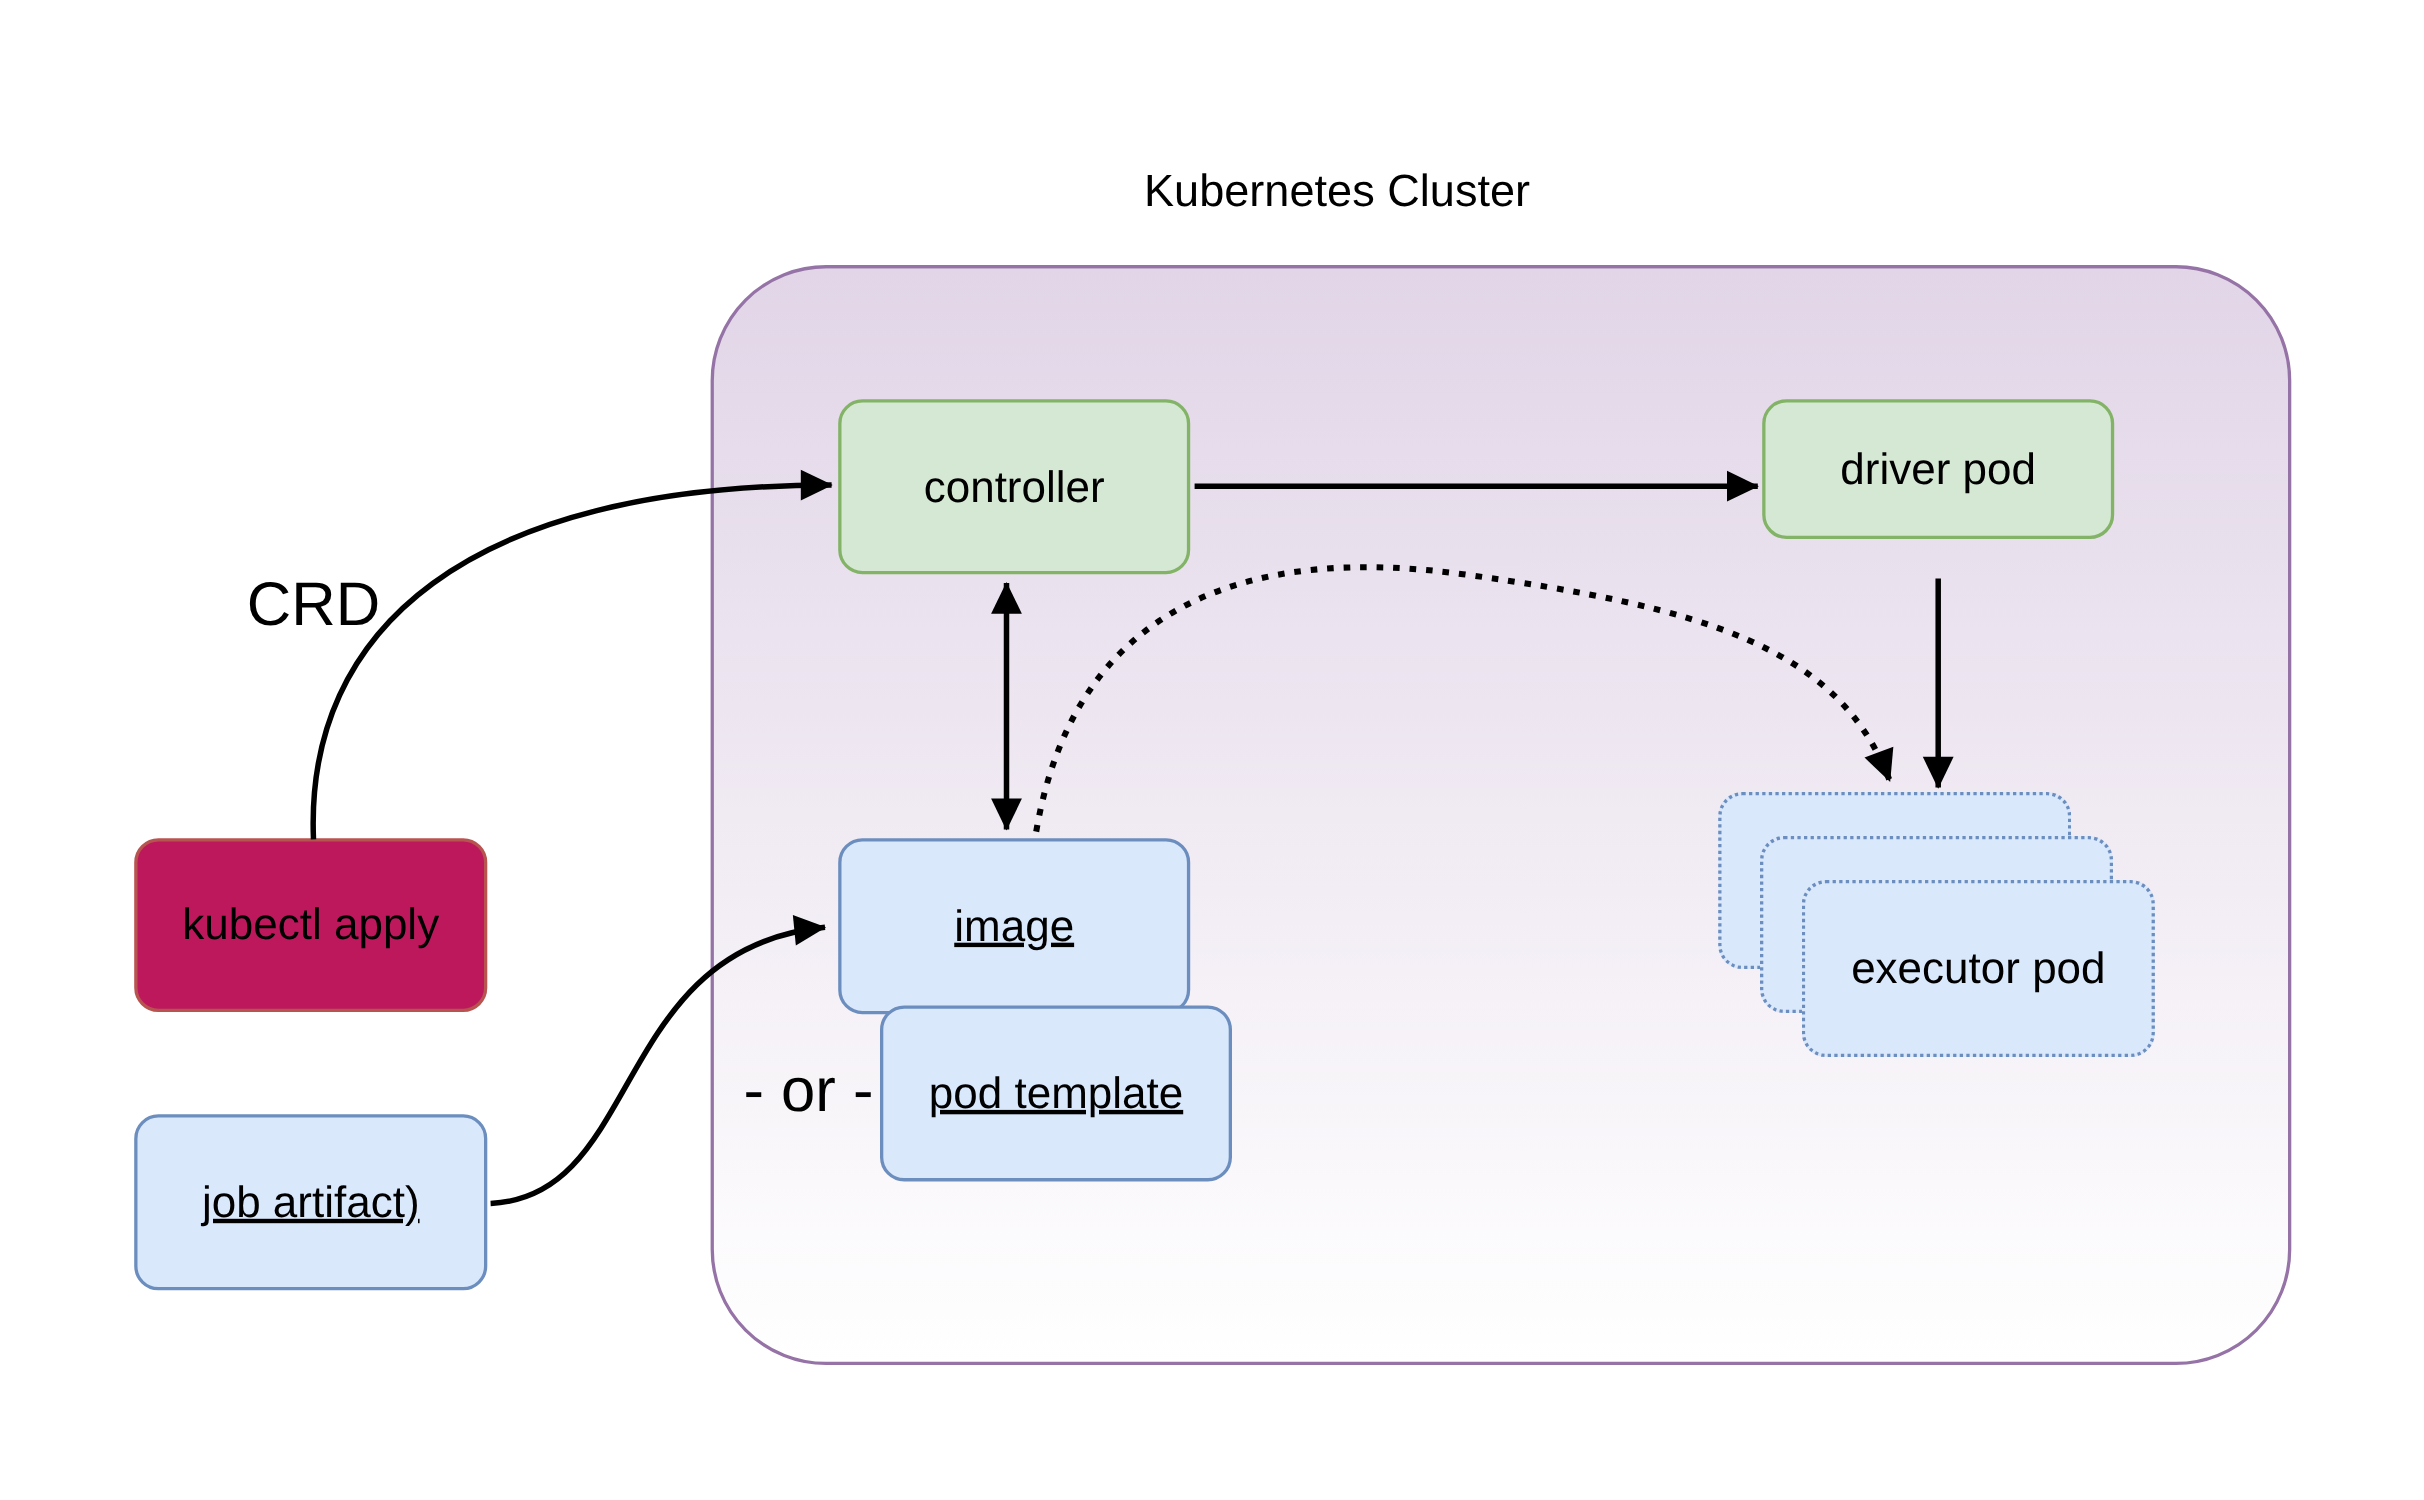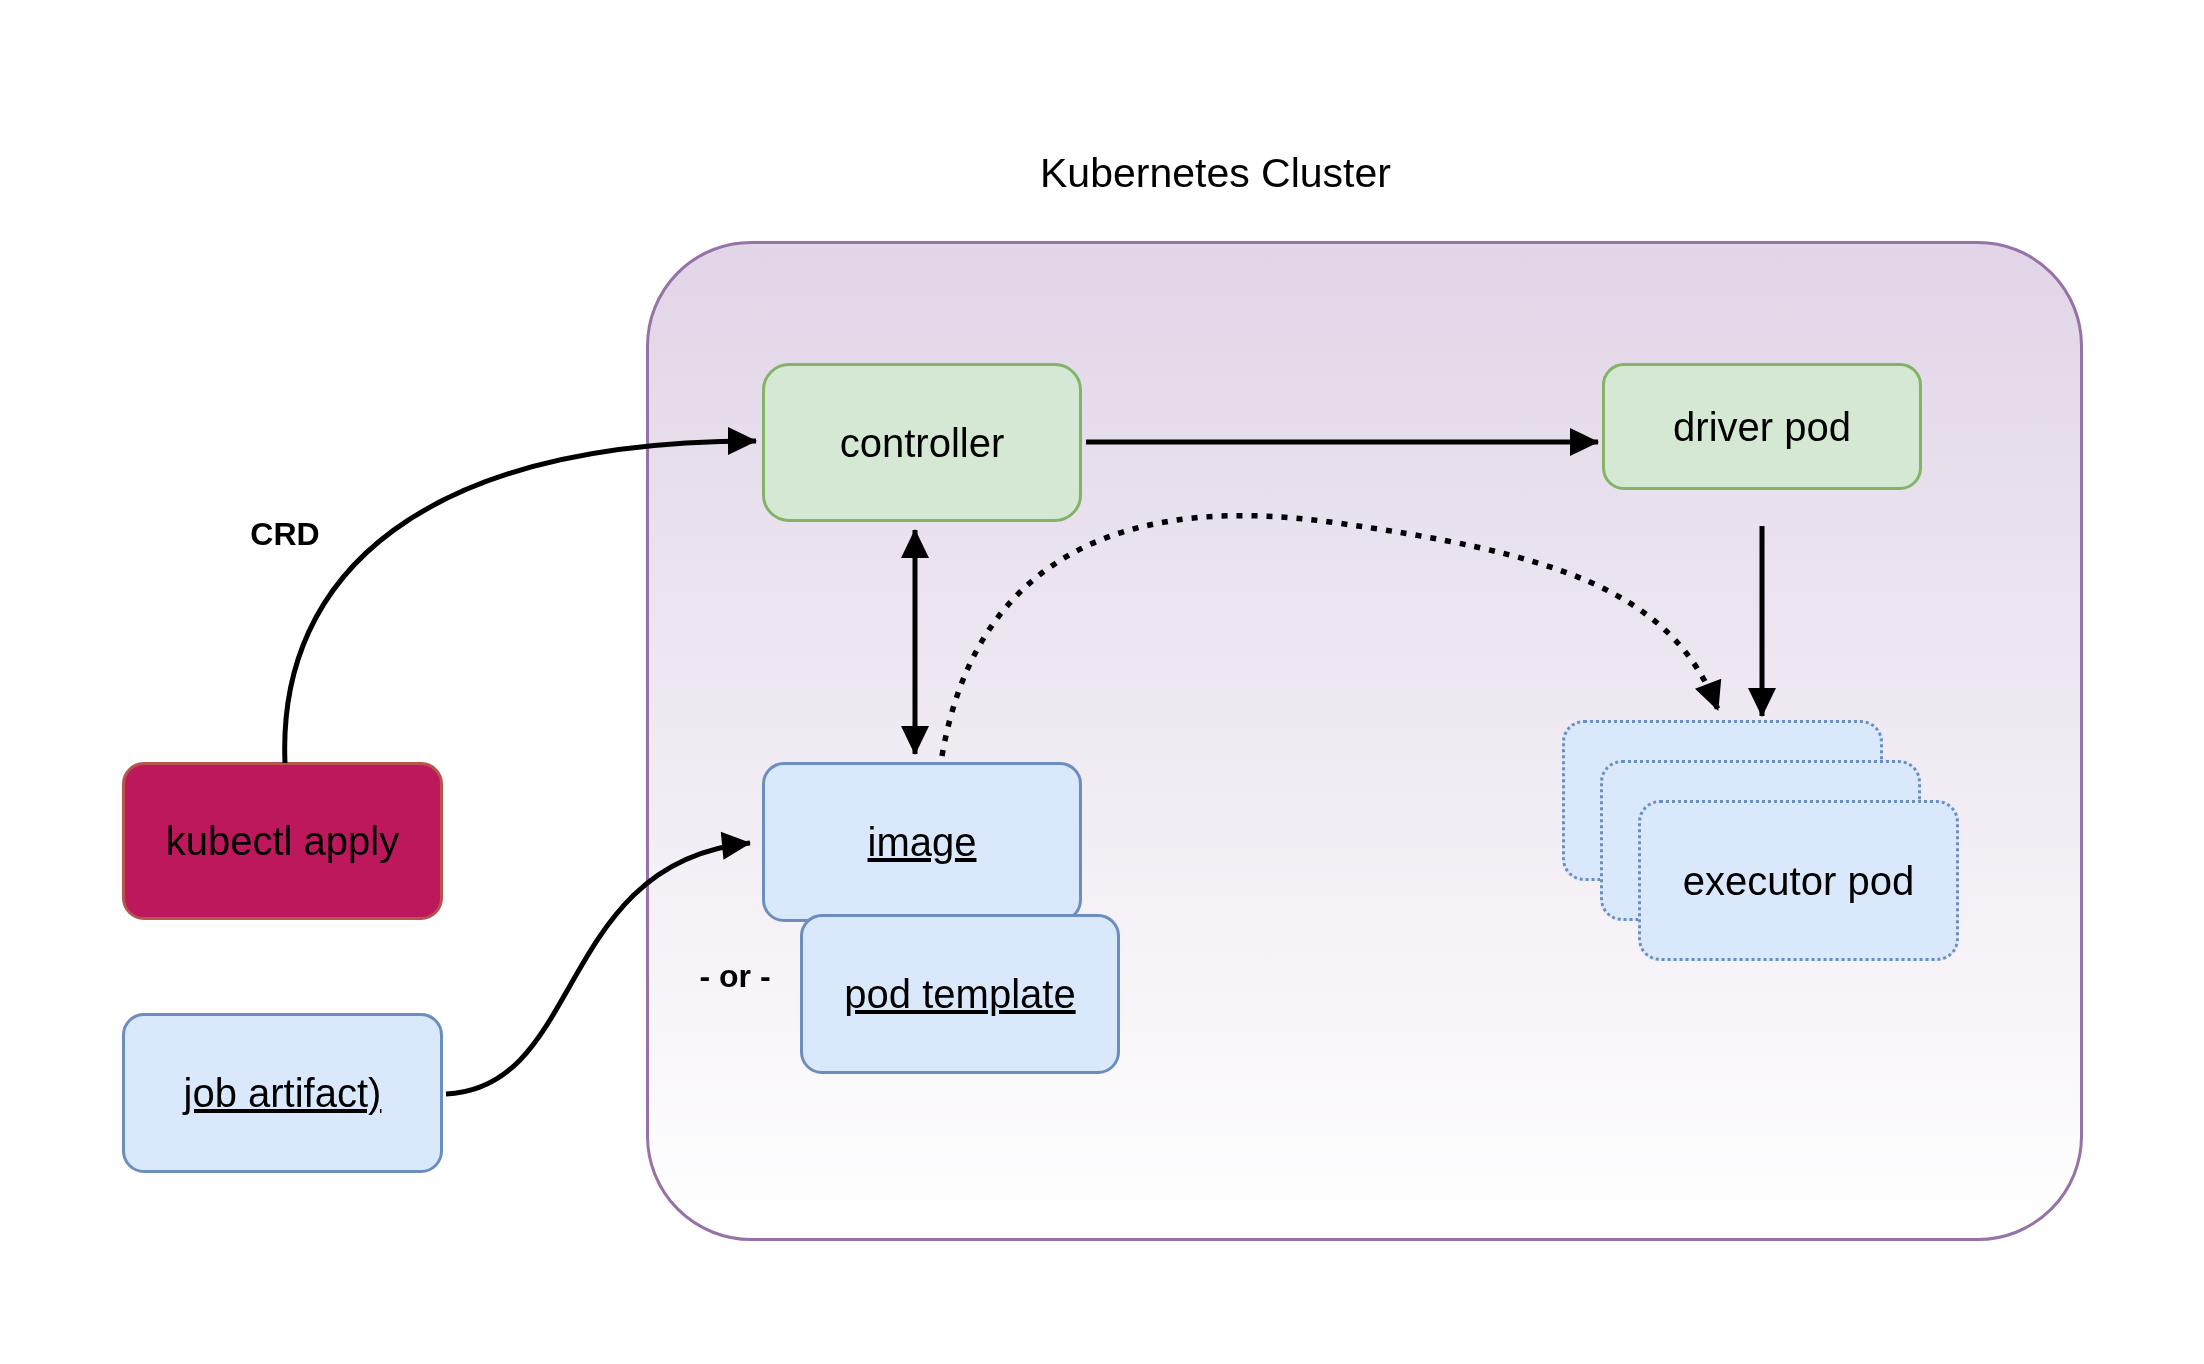--- a/index.html
+++ b/index.html
@@ -19,31 +19,31 @@
   }
   .node{
     position:absolute;box-sizing:border-box;border-radius:22px;
     display:flex;align-items:center;justify-content:center;text-align:center;
     font-size:40px;line-height:1.25;z-index:2;
   }
   .green{background:#d5e8d4;border:3px solid #82b366;}
   .blue{background:#dae8fc;border:3px solid #6c8ebf;text-decoration:underline;}
   .red{background:#be185d;border:3px solid #b85450;}
   .dotted{background:#dae8fc;border:3.5px dotted #6c8ebf;}
-  .n-controller{left:762px;top:363px;width:320px;height:159px;border-radius:27px;}
+  .n-controller{left:762px;top:363px;width:320px;height:159px;}
   .n-driver{left:1602px;top:363px;width:320px;height:127px;}
   .n-image{left:762px;top:762px;width:320px;height:160px;}
   .n-podtemplate{left:800px;top:914px;width:320px;height:160px;z-index:3;}
   .n-kubectl{left:122px;top:762px;width:321px;height:158px;}
   .n-artifact{left:122px;top:1013px;width:321px;height:160px;flex-direction:column;line-height:1.5;}
   .n-exec1{left:1562px;top:720px;width:321px;height:161px;}
   .n-exec2{left:1600px;top:760px;width:321px;height:161px;}
   .n-exec3{left:1638px;top:800px;width:321px;height:161px;}
   .free-label{
-    position:absolute;font-size:32px;text-align:center;white-space:nowrap;z-index:4;font-weight:bold;
+    position:absolute;font-size:56px;text-align:center;white-space:nowrap;z-index:4;
   }
   .l-crd{left:200px;top:516px;width:170px;}
   .l-or{left:650px;top:930px;width:170px;margin-top:28px;}
   svg.edges{position:absolute;left:0;top:0;z-index:5;pointer-events:none;}
   svg.edges path{fill:none;stroke:#000;stroke-width:5px;}
   svg.edges path.dots{stroke-dasharray:6 9;stroke-width:5.5px;}
 </style>
 </head>
 <body>
 

